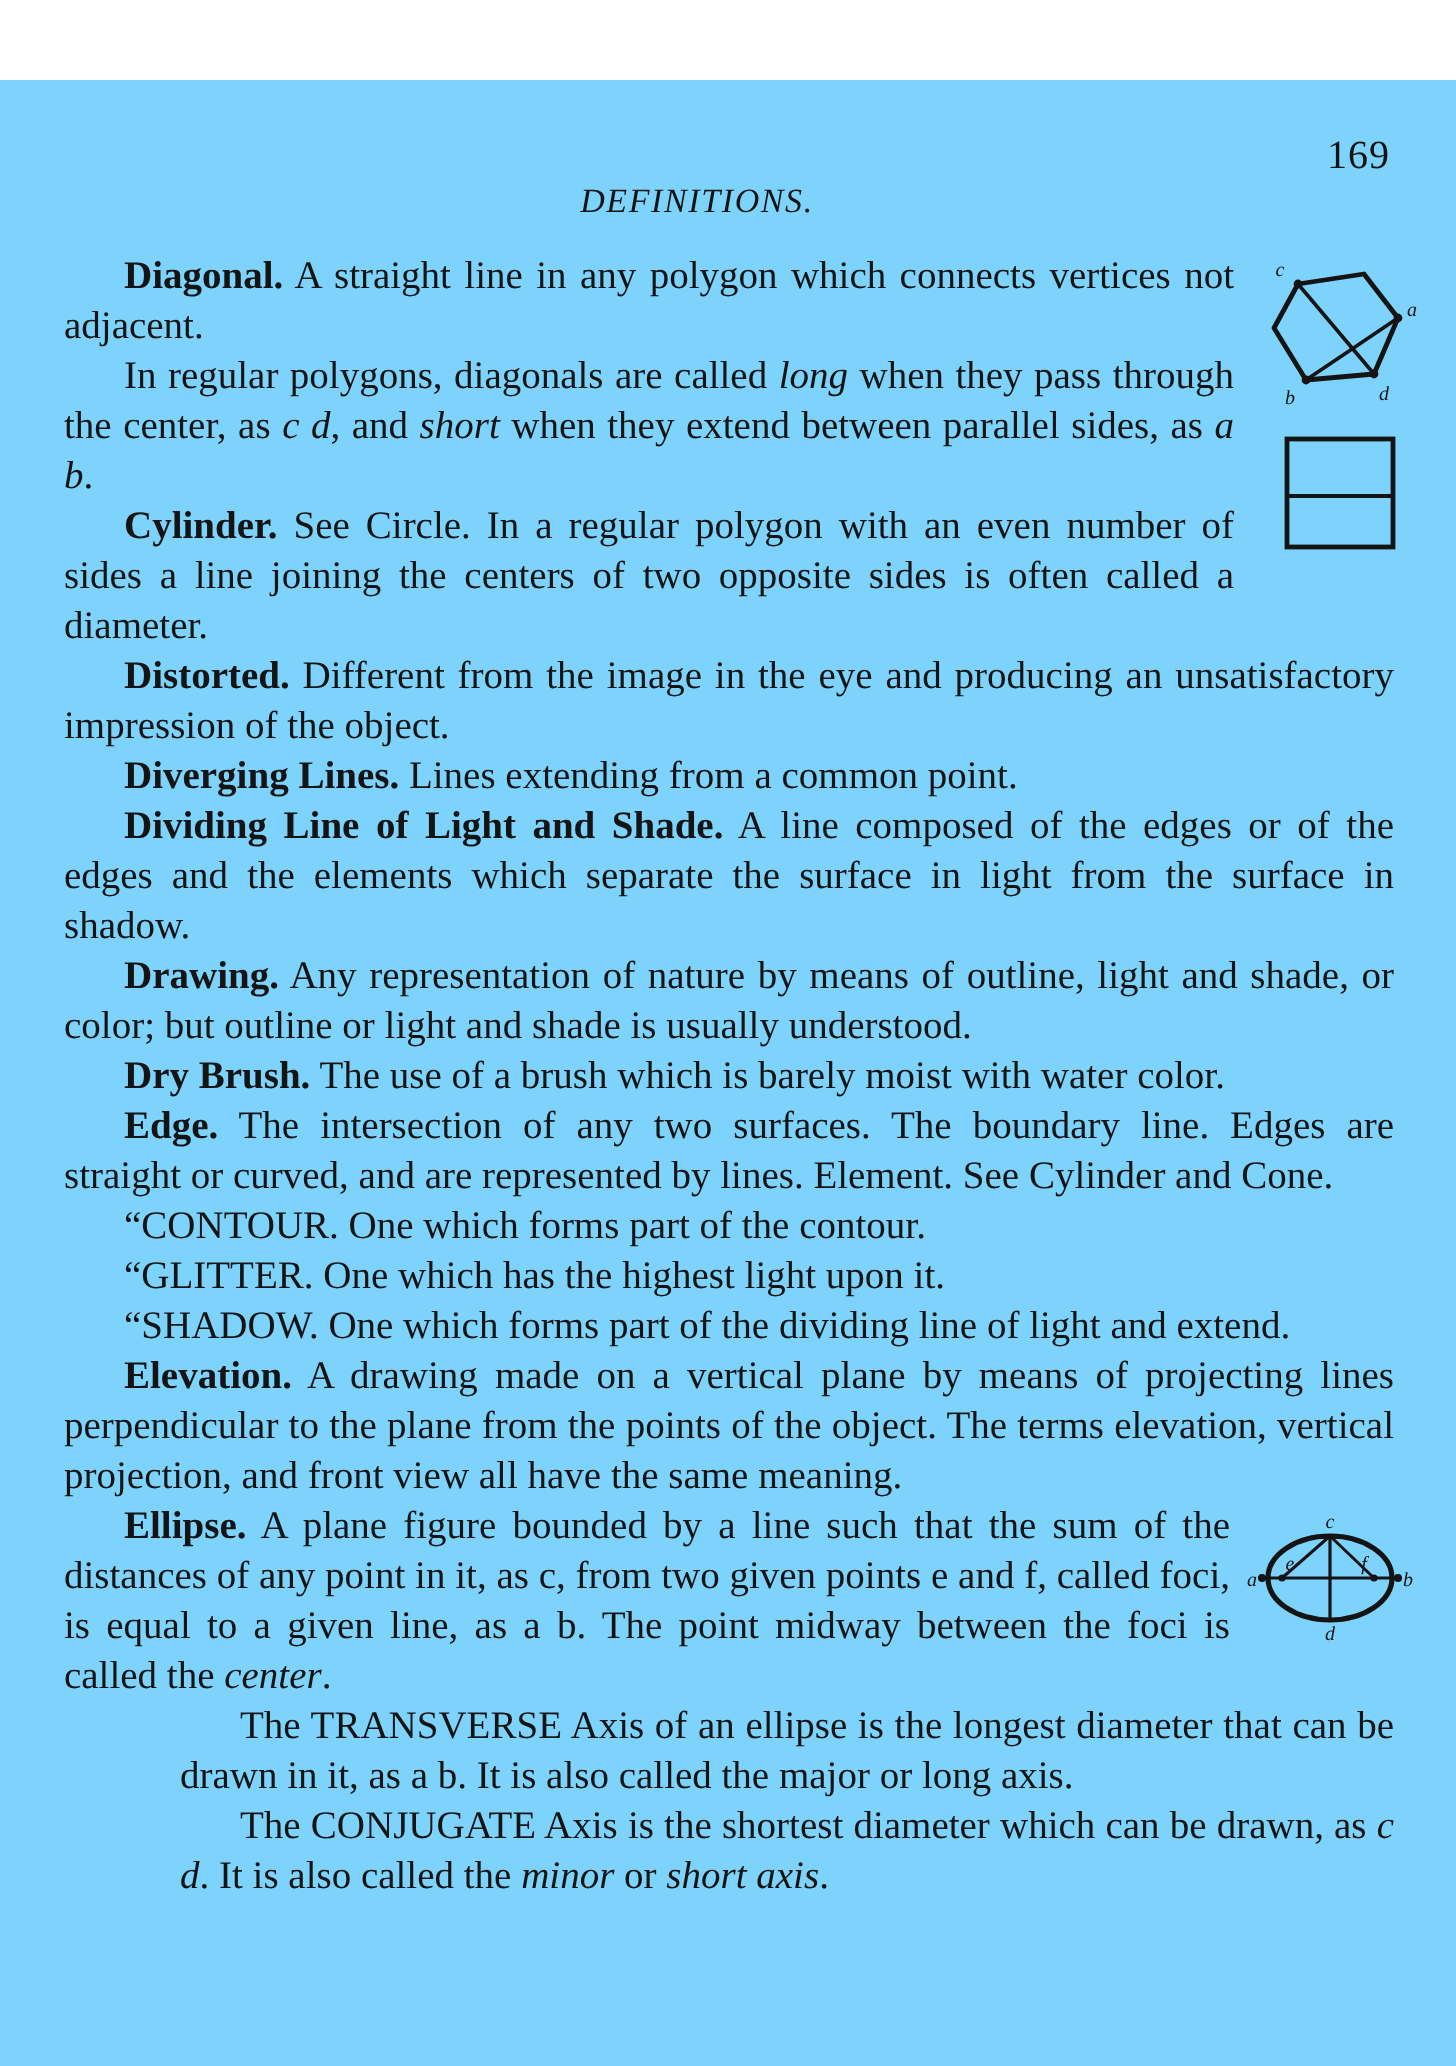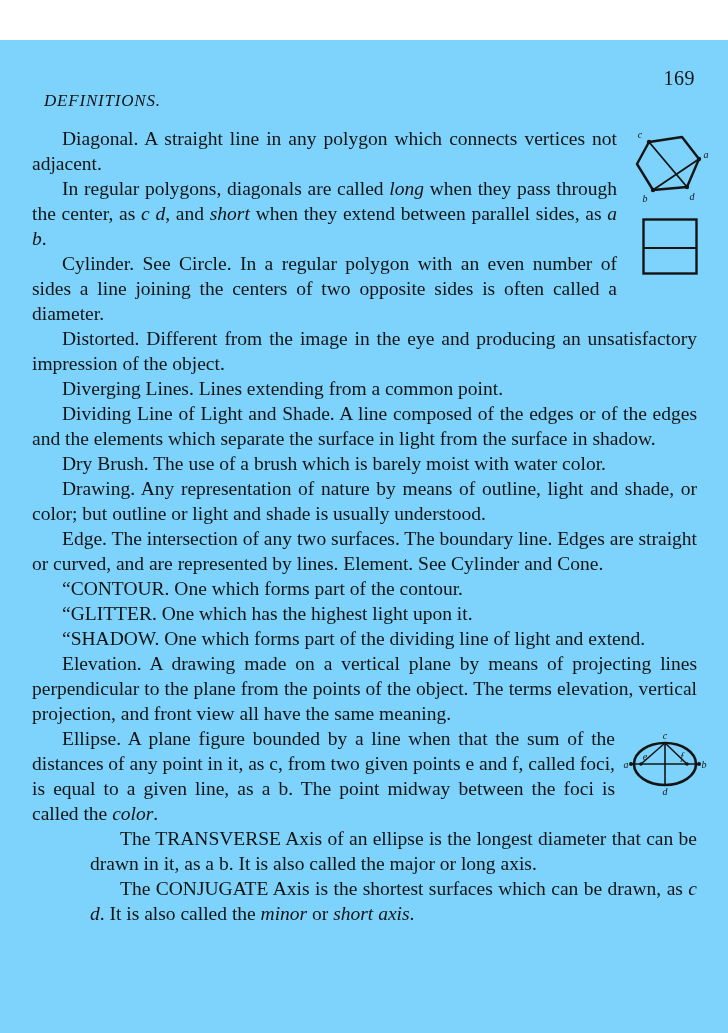--- a/index.html
+++ b/index.html
@@ -8,31 +8,31 @@
     background:#7dd3fc; color:#141414;
     font-family:"Liberation Serif", serif;
     overflow:hidden;
     margin-top:40px;
   }
   .pagenum {
     position:absolute; top:27px; right:33px;
     font-size:20px; letter-spacing:0.5px;
   }
   .header {
-    position:absolute; top:51px; left:44px; width:665px;
-    text-align:left; font-style:italic; font-size:17px;
+    position:absolute; top:51px; left:16px; width:665px;
+    text-align:center; font-style:italic; font-size:17px;
     letter-spacing:0.8px;
   }
   .bodytext {
     position:absolute; top:86px; left:32px; width:665px;
     font-size:19.5px; line-height:25px; text-align:justify;
     text-rendering:optimizeLegibility;
   }
   .bodytext p { margin:0; text-indent:30px; }
-  .seg-b { font-weight:normal; }
+  .seg-b { font-weight:bold; }
   .seg-i { font-style:italic;font-family:Liberation Serif, serif; }
   .inset { margin-left:58px !important; }
   .figcol {
     float:right; width:86px; height:176px;
     margin:2px -16px 0 10px;
   }
   .figcol svg { display:block; }
   .fig-rect-wrap { margin:14px auto 0 auto; width:56px; }
   .figellipse {
     float:right; width:84px; height:66px;
@@ -75,22 +75,22 @@
         </svg>
       </div>
     </div>
 
     <p><span class="seg-b">Diagonal.</span><span class="seg-n"> A straight line in any polygon which connects vertices not adjacent.</span></p>
     <p><span class="seg-n">In regular polygons, diagonals are called </span><span class="seg-i">long</span><span class="seg-n"> when they pass through the center, as </span><span class="seg-i">c d</span><span class="seg-n">, and </span><span class="seg-i">short</span><span class="seg-n"> when they extend between parallel sides, as </span><span class="seg-i">a b</span><span class="seg-n">.</span></p>
     <p><span class="seg-b">Cylinder.</span><span class="seg-n"> See Circle. In a regular polygon with an even number of sides a line joining the centers of two opposite sides is often called a diameter.</span></p>
     <p><span class="seg-b">Distorted.</span><span class="seg-n"> Different from the image in the eye and producing an unsatisfactory impression of the object.</span></p>
     <p><span class="seg-b">Diverging Lines.</span><span class="seg-n"> Lines extending from a common point.</span></p>
     <p><span class="seg-b">Dividing Line of Light and Shade.</span><span class="seg-n"> A line composed of the edges or of the edges and the elements which separate the surface in light from the surface in shadow.</span></p>
+    <p><span class="seg-b">Drawing.</span><span class="seg-n"> Any representation of nature by means of outline, light and shade, or color; but outline or light and shade is usually understood.</span></p>
     <p><span class="seg-b">Dry Brush.</span><span class="seg-n"> The use of a brush which is barely moist with water color.</span></p>
-    <p><span class="seg-b">Drawing.</span><span class="seg-n"> Any representation of nature by means of outline, light and shade, or color; but outline or light and shade is usually understood.</span></p>
     <p><span class="seg-b">Edge.</span><span class="seg-n"> The intersection of any two surfaces. The boundary line. Edges are straight or curved, and are represented by lines. Element. See Cylinder and Cone.</span></p>
     <p><span class="seg-n">“CONTOUR. One which forms part of the contour.</span></p>
     <p><span class="seg-n">“GLITTER. One which has the highest light upon it.</span></p>
     <p><span class="seg-n">“SHADOW. One which forms part of the dividing line of light and extend.</span></p>
     <p><span class="seg-b">Elevation.</span><span class="seg-n"> A drawing made on a vertical plane by means of projecting lines perpendicular to the plane from the points of the object. The terms elevation, vertical projection, and front view all have the same meaning.</span></p>
 
     <div class="figellipse">
       <svg width="84" height="66" viewBox="0 0 84 66">
         <ellipse cx="42" cy="34" rx="31" ry="21" fill="none" stroke="#141414" stroke-width="2.6"></ellipse>
         <line x1="8" y1="34" x2="76" y2="34" stroke="#141414" stroke-width="1.6"></line>
@@ -103,18 +103,18 @@
         <circle cx="64" cy="34" r="1.8" fill="#141414"></circle>
         <text x="42" y="9" class="figlabel" text-anchor="middle">c</text>
         <text x="42" y="65" class="figlabel" text-anchor="middle">d</text>
         <text x="3" y="38" class="figlabel" text-anchor="middle">a</text>
         <text x="81" y="38" class="figlabel" text-anchor="middle">b</text>
         <text x="22" y="30" class="figlabel" text-anchor="middle">e</text>
         <text x="59" y="30" class="figlabel" text-anchor="middle">f</text>
       </svg>
     </div>
 
-    <p><span class="seg-b">Ellipse.</span><span class="seg-n"> A plane figure bounded by a line when that the sum of the distances of any point in it, as c, from two given points e and f, called foci, is equal to a given line, as a b. The point midway between the foci is called the </span><span class="seg-i">color</span><span class="seg-n">.</span></p>
+    <p><span class="seg-b">Ellipse.</span><span class="seg-n"> A plane figure bounded by a line such that the sum of the distances of any point in it, as c, from two given points e and f, called foci, is equal to a given line, as a b. The point midway between the foci is called the </span><span class="seg-i">center</span><span class="seg-n">.</span></p>
     <p class="inset"><span class="seg-n">The TRANSVERSE Axis of an ellipse is the longest diameter that can be drawn in it, as a b. It is also called the major or long axis.</span></p>
-    <p class="inset"><span class="seg-n">The CONJUGATE Axis is the shortest surfaces which can be drawn, as </span><span class="seg-i">c d</span><span class="seg-n">. It is also called the </span><span class="seg-i">minor</span><span class="seg-n"> or </span><span class="seg-i">short axis</span><span class="seg-n">.</span></p>
+    <p class="inset"><span class="seg-n">The CONJUGATE Axis is the shortest diameter which can be drawn, as </span><span class="seg-i">c d</span><span class="seg-n">. It is also called the </span><span class="seg-i">minor</span><span class="seg-n"> or </span><span class="seg-i">short axis</span><span class="seg-n">.</span></p>
 
   </div>
 </div>
 
 </body></html>

